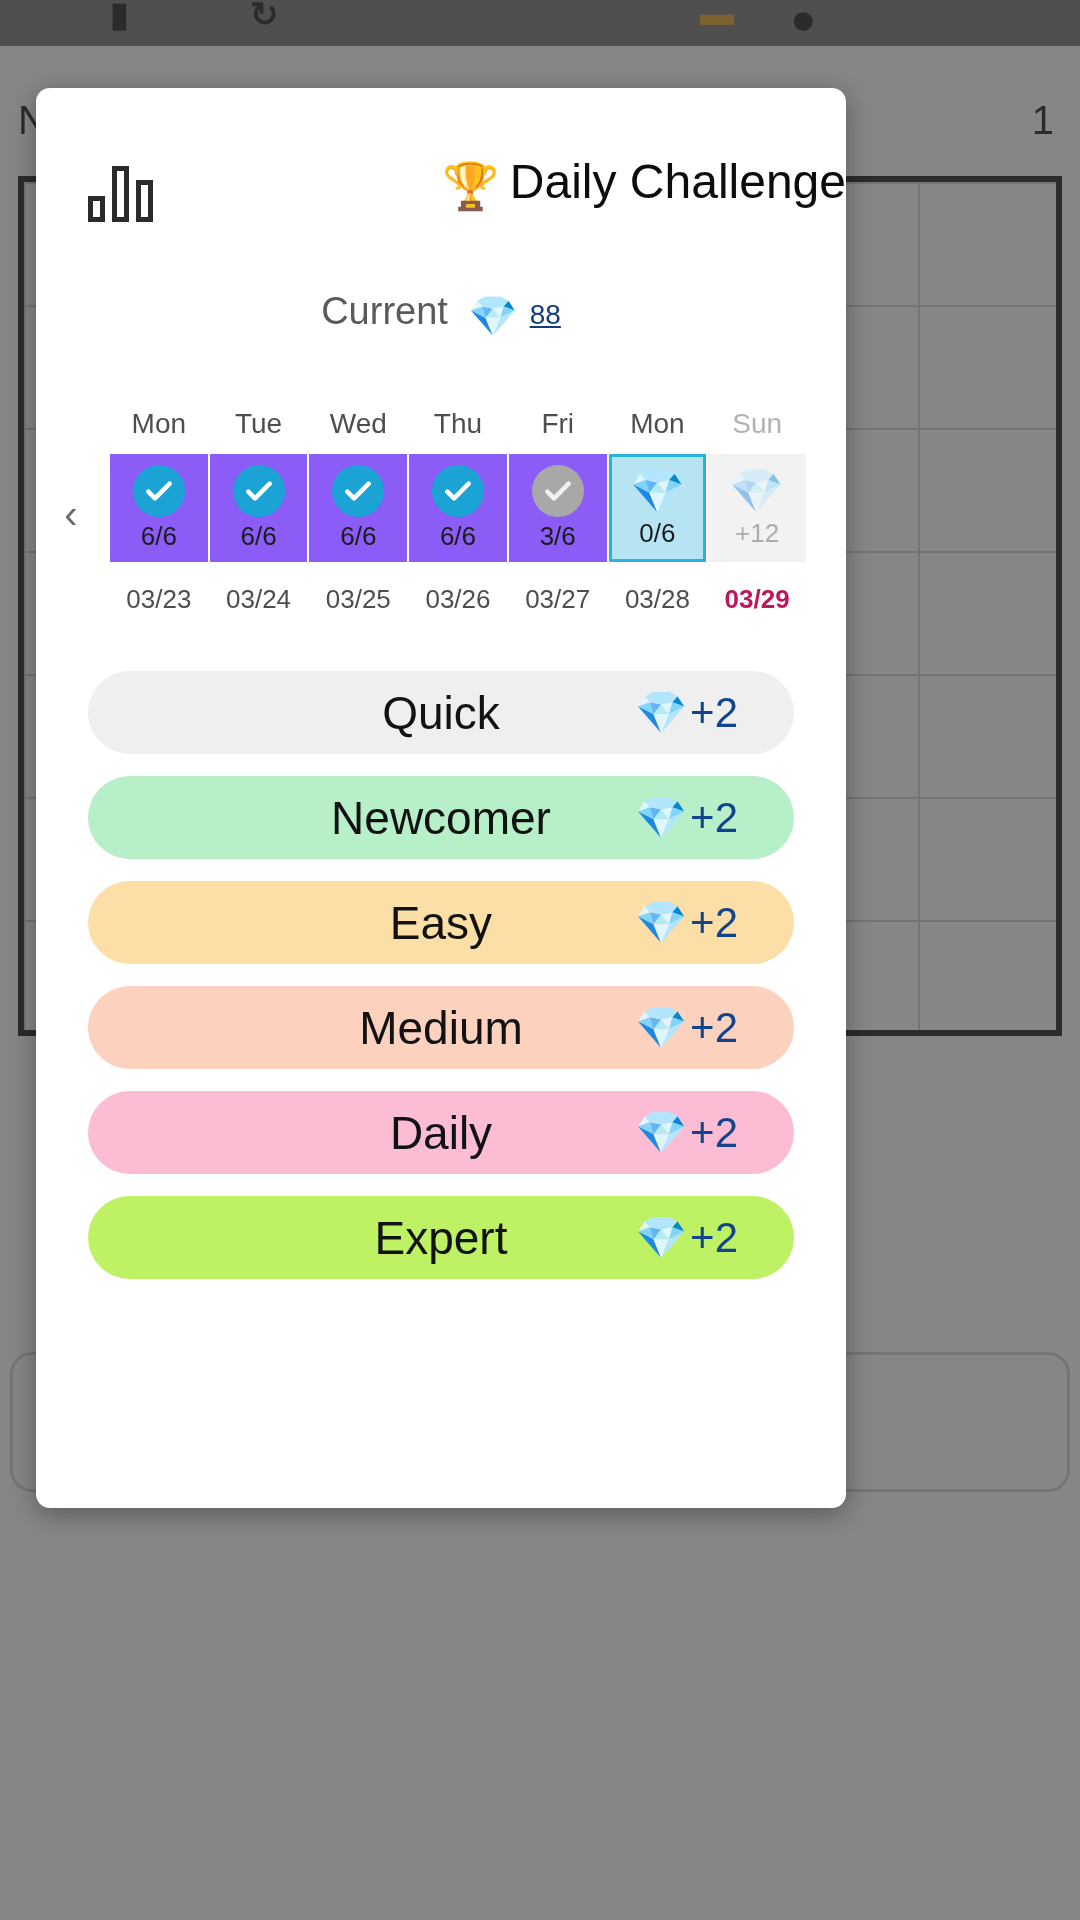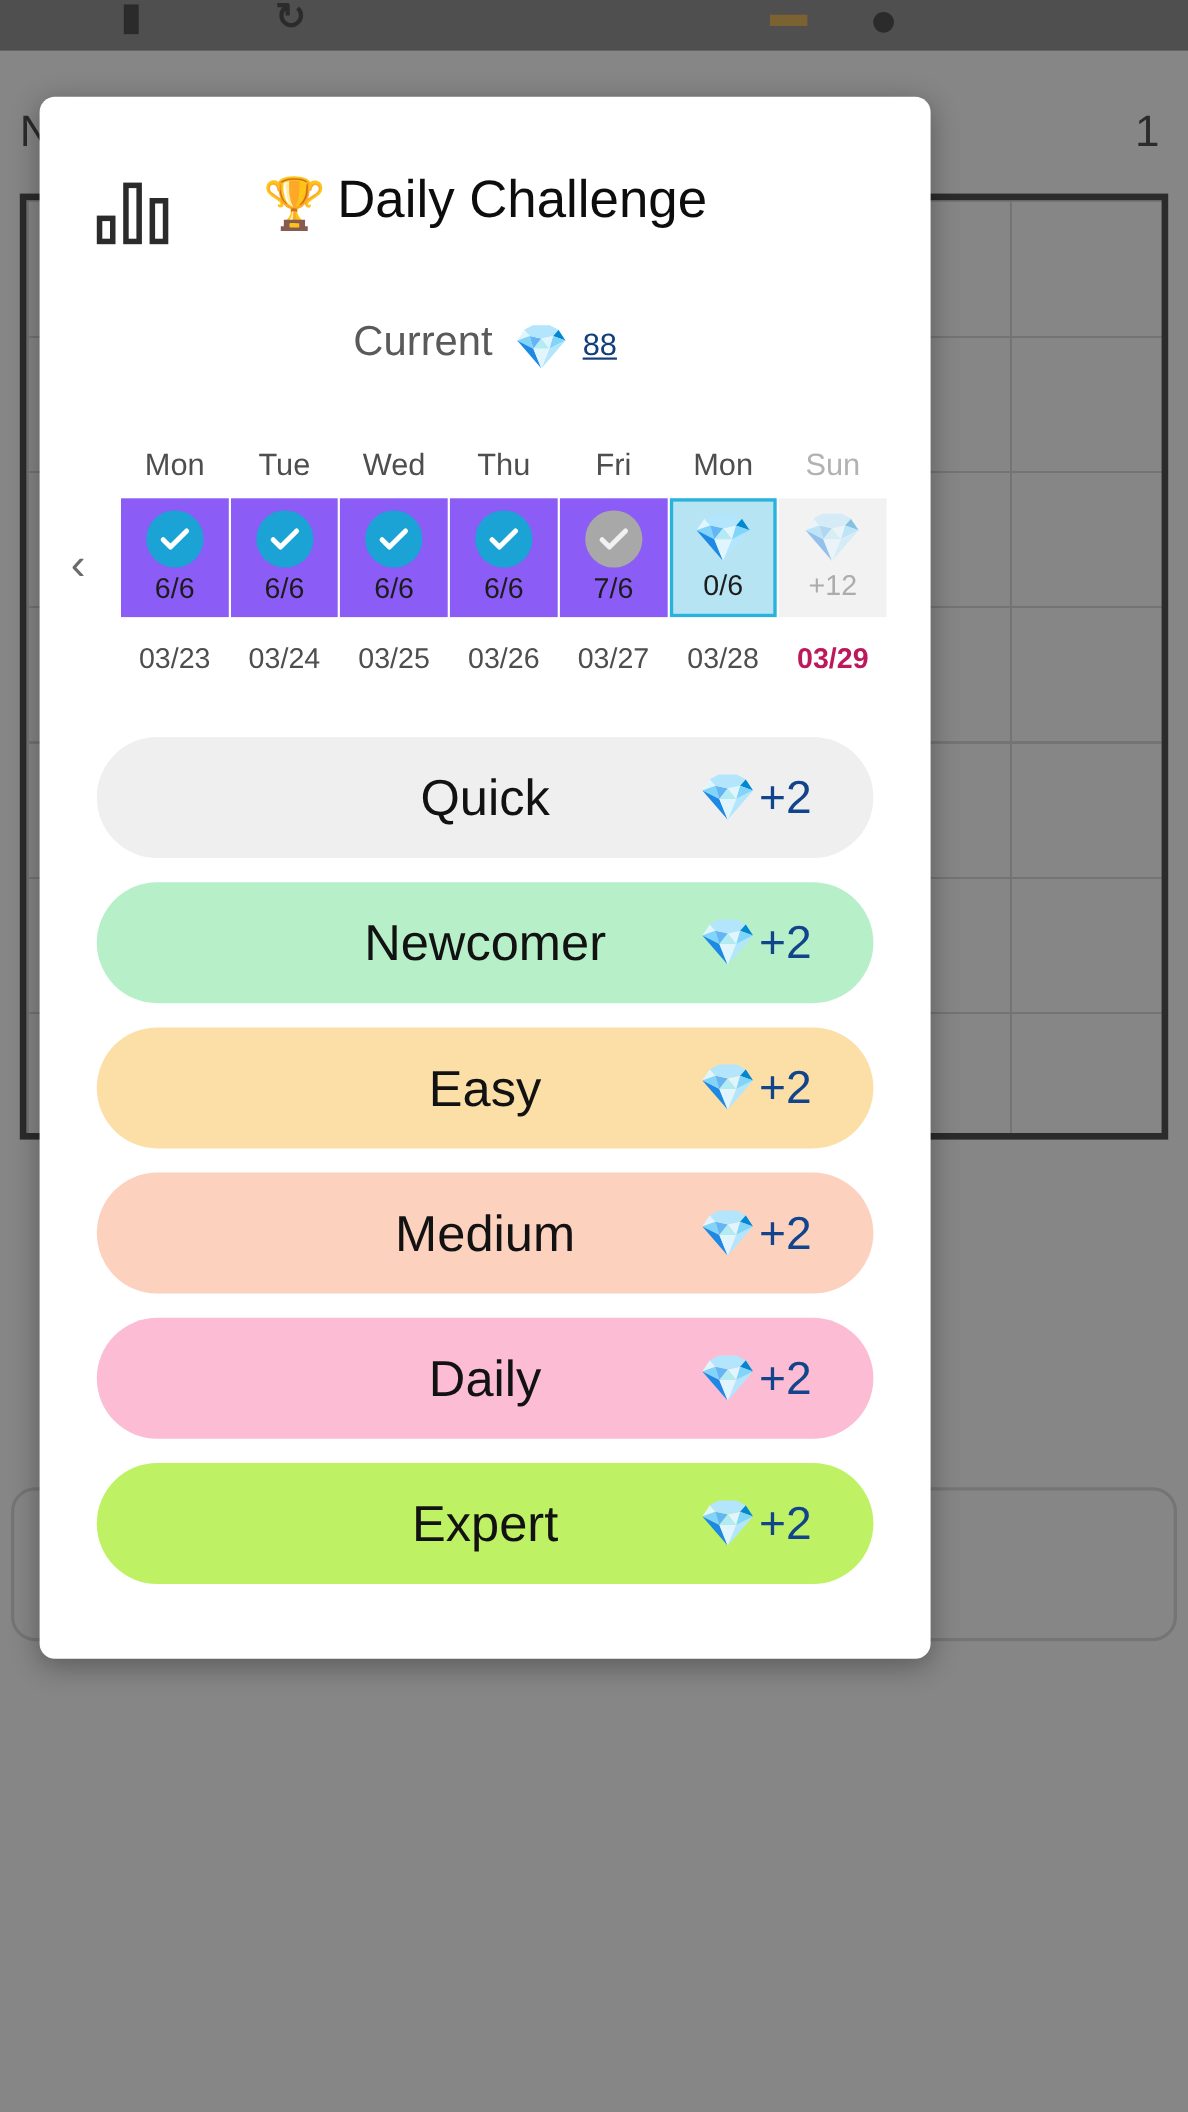--- a/index.html
+++ b/index.html
@@ -64,21 +64,21 @@
   #stats-icon {
     position: absolute; left: 52px; top: 22px;
     width: 66px; height: 56px;
   }
   .bar { position: absolute; bottom: 0; border: 5px solid #2b2b2b; background: #fff; }
   .bar.b1 { left: 0;  width: 17px; height: 26px; }
   .bar.b2 { left: 24px; width: 17px; height: 56px; }
   .bar.b3 { left: 48px; width: 17px; height: 42px; }
 
   .title-line {
-    text-align: center;
+    text-align: right;
     font-size: 48px;
     color: #0d0d0d;
     line-height: 1;
     padding-top: 14px;
     white-space: nowrap;
   }
   .trophy { font-size: 46px; vertical-align: -4px; margin-right: 10px; }
 
   .current-row {
     margin-top: 26px;
@@ -174,21 +174,21 @@
   
   #difficulty-list {
     margin-top: 56px;
     padding: 0 52px;
     display: flex;
     flex-direction: column;
     gap: 22px;
   }
   .diff-btn {
     position: relative;
-    height: 110px;
+    height: 83px;
     border-radius: 55px;
     display: flex;
     align-items: center;
     justify-content: center;
   }
   .diff-label {
     font-size: 46px;
     color: #121212;
     line-height: 1;
   }
@@ -295,21 +295,21 @@
         </span>
         <span class="cell-count">6/6</span>
       </div>
 
       <div class="daycell">
         <span class="check grey">
           <svg viewBox="0 0 24 24">
               <path d="M4 12.5l5 5L20 6.5" fill="none" stroke="#f1f1f1" stroke-width="3.4" stroke-linecap="round" stroke-linejoin="round"></path>
             </svg>
         </span>
-        <span class="cell-count">7/6</span>
+        <span class="cell-count">3/6</span>
       </div>
 
       <div class="daycell active">
         <span class="cell-gem">💎</span>
         <span class="cell-count">0/6</span>
       </div>
 
       <div class="daycell future">
         <span class="cell-gem faded">💎</span>
         <span class="cell-count muted">+12</span>

